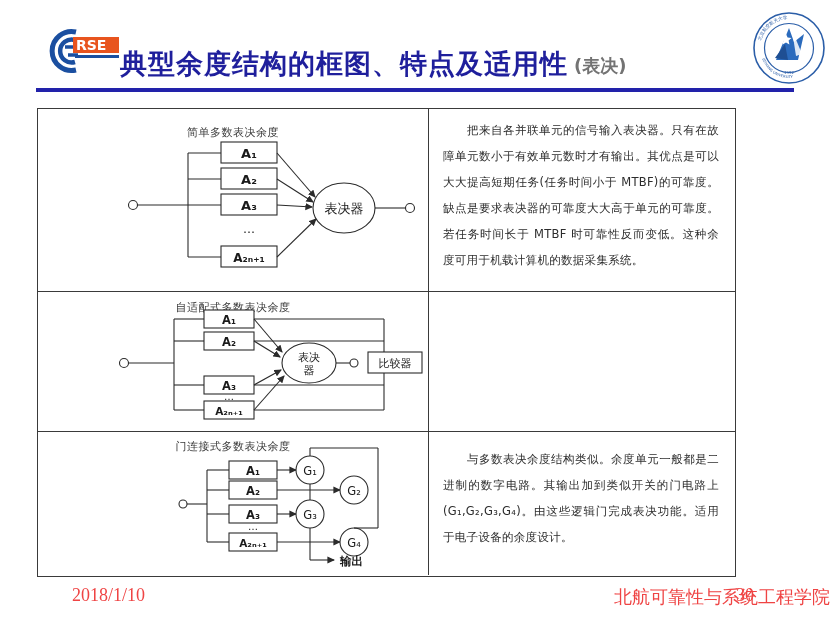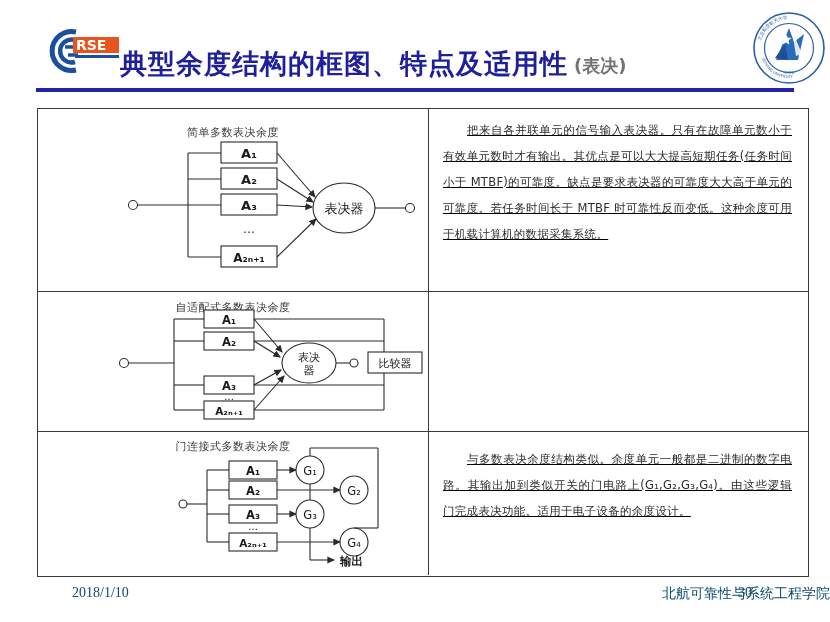--- a/index.html
+++ b/index.html
@@ -31,24 +31,23 @@
   }
   .buaa-seal{position:absolute;left:752px;top:8px;width:74px;height:80px;}
   .header-rule{
     position:absolute;left:36px;top:88px;width:758px;height:4px;
     background:#2222aa;
   }
 
   
   .table{
     position:absolute;left:37px;top:108px;
-    width:772px;height:469px;
+    width:699px;height:469px;
     border:1.5px solid #3a3a3a;
     box-sizing:border-box;
-    text-decoration:underline;
   }
   .row{display:flex;box-sizing:border-box;border-bottom:1.5px solid #3a3a3a;}
   .row:last-child{border-bottom:none;justify-content:space-between;}
   .row.r1{height:183px;}
   .row.r2{height:140px;}
   .row.r3{height:143px;}
   .cell-fig{
     width:391px;box-sizing:border-box;
     border-right:1.5px solid #3a3a3a;
     position:relative;
@@ -75,21 +74,21 @@
     font-family:"DejaVu Sans","Liberation Sans",sans-serif;
     font-size:11px;color:#3a3a3a;letter-spacing:0.5px;
   }
   .fig-svg{position:absolute;left:0;top:0;}
 
   
   .footer{position:absolute;left:0;top:585px;width:830px;height:30px;}
   .footer span{
     position:absolute;top:0;
     font-family:"Liberation Serif","DejaVu Serif",serif;
-    font-size:14px;color:#0c4a6e;
+    font-size:18px;color:#ef4444;
   }
   .f-date{left:72px;}
   .f-org{left:0;width:830px;text-align:right;}
   .f-page{left:0;width:830px;text-align:center;padding-left:660px;box-sizing:border-box;}
 </style>
 </head>
 <body>
 
 <div class="slide">
 

